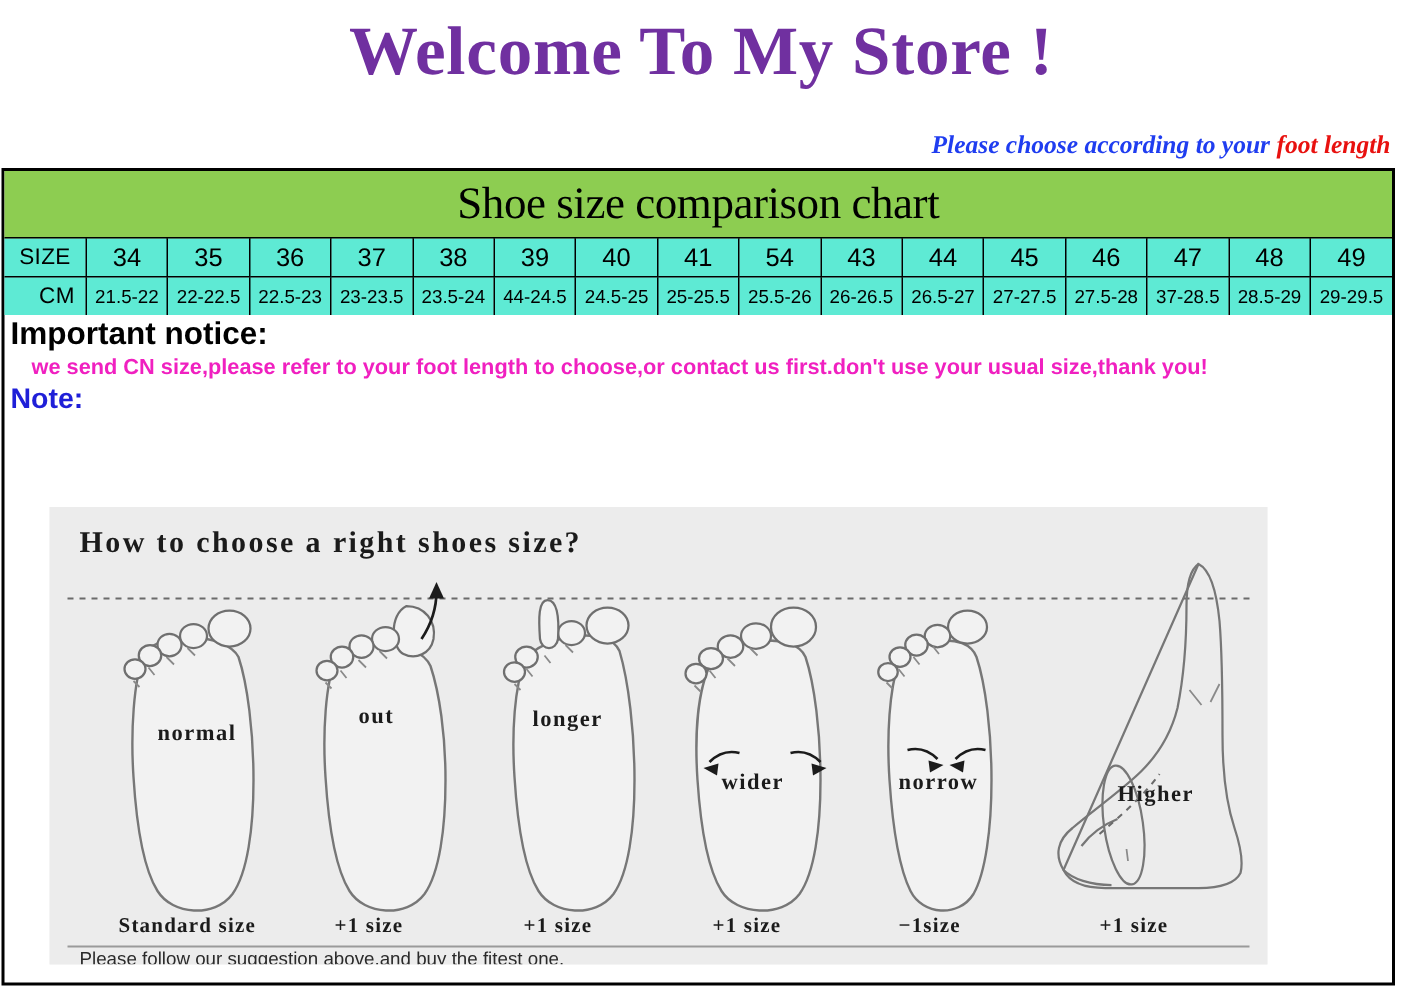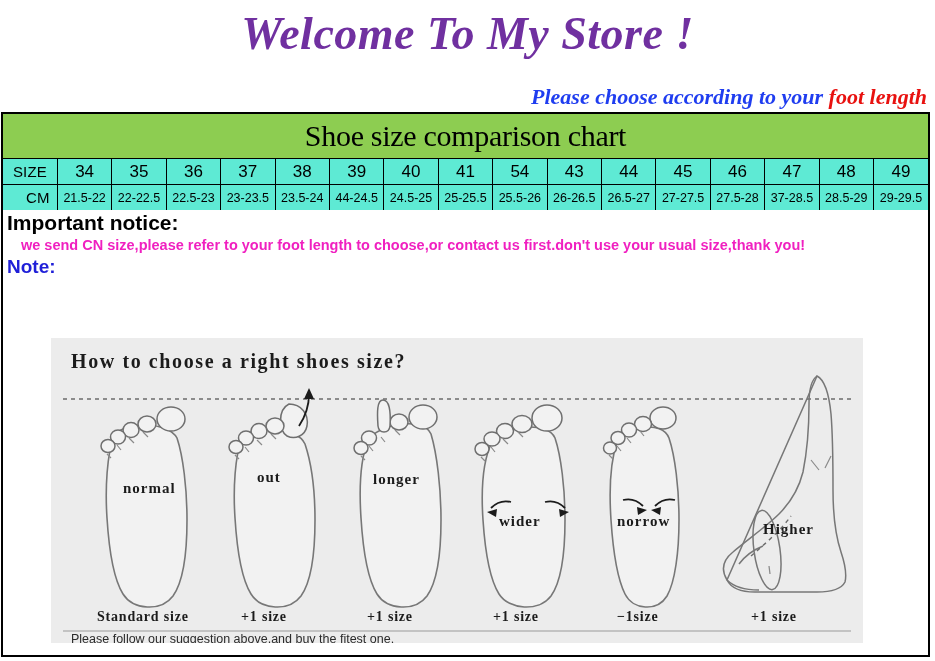--- a/index.html
+++ b/index.html
@@ -7,31 +7,31 @@
     width:935px;height:661px;position:relative;overflow:hidden;
     font-family:"Liberation Sans", sans-serif;
     color:#000;
   }
 
   
   #store-title{
     position:absolute;left:0;top:4px;width:935px;
     text-align:center;
     font-family:"Liberation Serif", serif;
-    font-style:italic;font-weight:bold;
+    font-weight:bold;
     font-size:46px;line-height:60px;
     color:#7030a0;
     letter-spacing:.5px;
     white-space:nowrap;
   }
   #choose-line{
     position:absolute;right:8px;top:87px;
     font-family:"Liberation Serif", serif;
     font-style:italic;font-weight:bold;
-    font-size:22px;line-height:20px;
+    font-size:17px;line-height:20px;
     color:#1f3df0;white-space:nowrap;
   }
   #choose-line .hl{color:#e8110f;}
 
   
   #main-box{
     position:absolute;left:1px;top:112px;width:929px;height:545px;
     border:2px solid #000;
     box-sizing:border-box;
     background:#fff;
@@ -97,21 +97,21 @@
   }
   .note-body{
     font-size:14.5px;line-height:20px;color:#1a1a1a;
     margin:3px 0 0 0;
     text-indent:16px;
     width:915px;
   }
 
   
   #diagram-wrap{
-    position:absolute;left:48px;top:224px;width:812px;height:305px;
+    position:absolute;left:30px;top:224px;width:812px;height:305px;
     background:#ececec;
     overflow:hidden;
   }
   #diagram-wrap svg{display:block;}
   .dg-title{
     font-family:"Liberation Serif", serif;
     font-weight:bold;font-size:20px;letter-spacing:1.6px;fill:#1b1b1b;
   }
   .dg-label{
     font-family:"Liberation Serif", serif;

